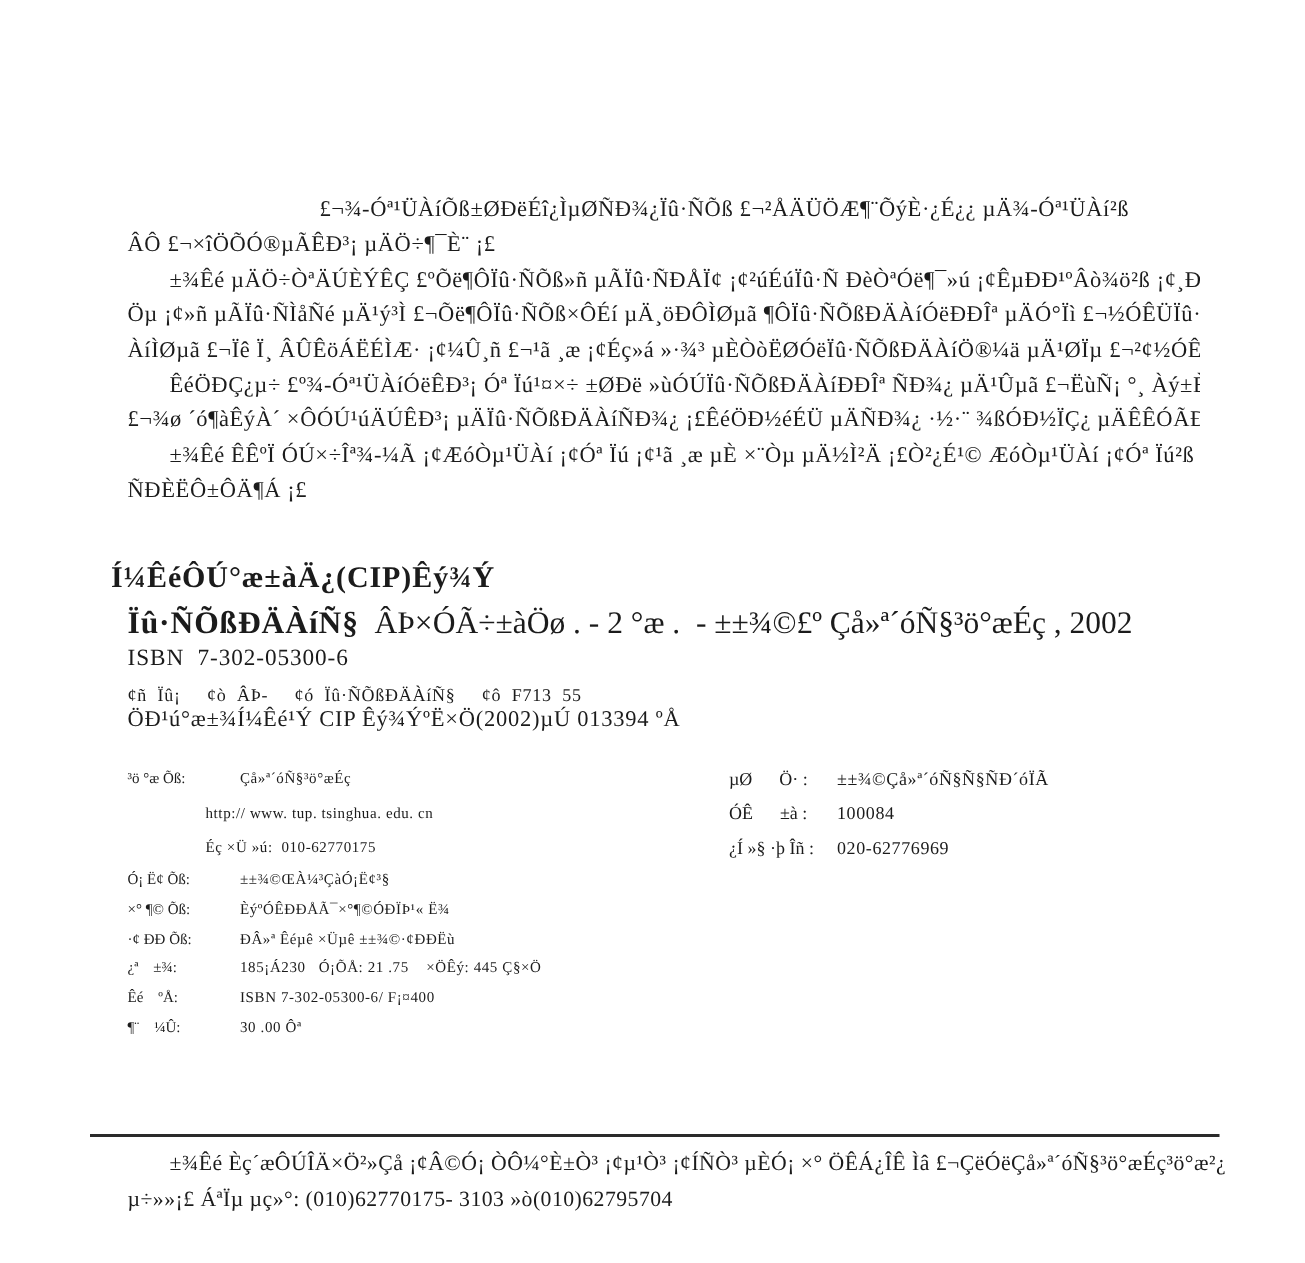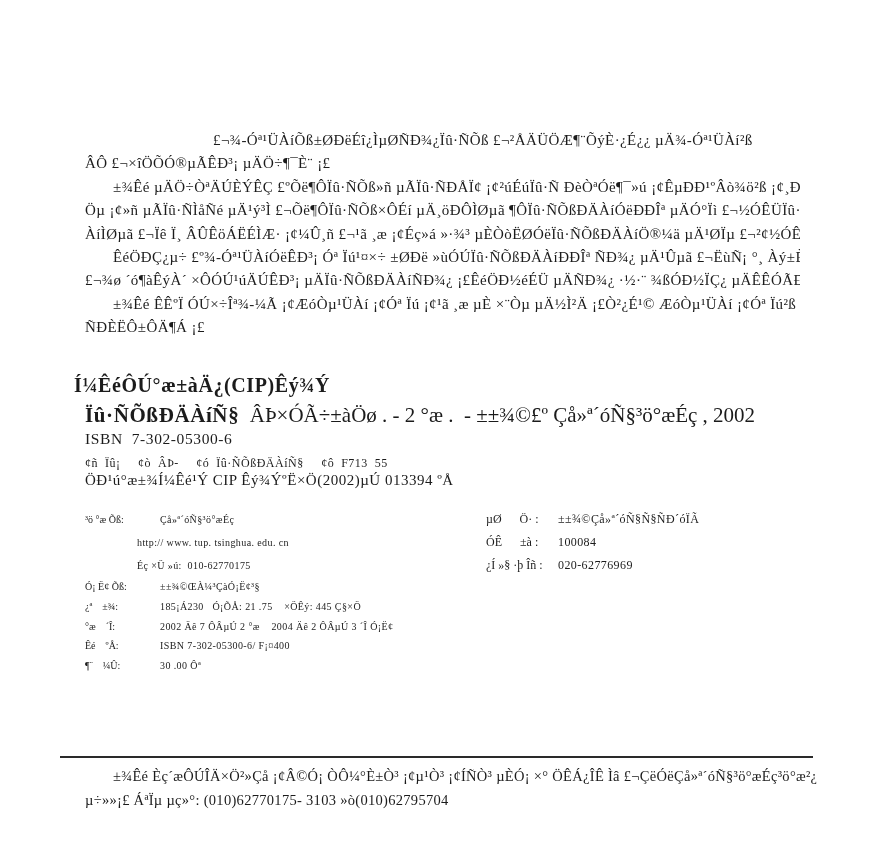--- a/index.html
+++ b/index.html
@@ -57,22 +57,23 @@
 
 <div class="abs" id="cip-class-line">¢ñ  Ïû¡­     ¢ò  ÂÞ-     ¢ó  Ïû·ÑÕßÐÄÀíÑ§     ¢ô  F713  55</div>
 
 <div class="abs" id="cip-record-line">ÖÐ¹ú°æ±¾Í¼Êé¹Ý CIP Êý¾ÝºË×Ö(2002)µÚ 013394 ºÅ</div>
 
 <div class="abs" id="colophon-left">
     <div class="crow tall"><span class="clabel">³ö °æ Õß:</span><span class="cvalue">Çå»ª´óÑ§³ö°æÉç</span></div>
     <div class="crow tall" style="padding-left: 52px;"><span class="cvalue">http:// www. tup. tsinghua. edu. cn</span></div>
     <div class="crow tall" style="padding-left: 52px;"><span class="cvalue">Éç ×Ü »ú:  010-62770175</span></div>
     <div class="crow"><span class="clabel">Ó¡ Ë¢ Õß:</span><span class="cvalue">±±¾©ŒÀ¼³ÇàÓ¡Ë¢³§</span></div>
+    <div class="crow"><span class="clabel">×° ¶© Õß:</span><span class="cvalue">ÈýºÓÊÐÐÅÃ¯×°¶©ÓÐÏÞ¹« Ë¾</span></div>
+    <div class="crow"><span class="clabel">·¢ ÐÐ Õß:</span><span class="cvalue">ÐÂ»ª Êéµê ×Üµê ±±¾©·¢ÐÐËù</span></div>
     <div class="crow"><span class="clabel">¿ª    ±¾:</span><span class="cvalue">185¡Á230   Ó¡ÕÅ: 21 .75    ×ÖÊý: 445 Ç§×Ö</span></div>
-    <div class="crow"><span class="clabel">°æ    ´Î:</span><span class="cvalue">2002 Äê 7 ÔÂµÚ 2 °æ    2004 Äê 2 ÔÂµÚ 3 ´Î Ó¡Ë¢</span></div>
     <div class="crow"><span class="clabel">Êé    ºÅ:</span><span class="cvalue">ISBN 7-302-05300-6/ F¡¤400</span></div>
     <div class="crow"><span class="clabel">¶¨    ¼Û:</span><span class="cvalue">30 .00 Ôª</span></div>
   </div>
 
 <div class="abs" id="colophon-right">
     <div class="rrow"><span class="rlabel">µØ      Ö· :</span><span class="cvalue">±±¾©Çå»ª´óÑ§Ñ§ÑÐ´óÏÃ</span></div>
     <div class="rrow"><span class="rlabel">ÓÊ      ±à :</span><span class="cvalue">100084</span></div>
     <div class="rrow"><span class="rlabel">¿Í »§ ·þ Îñ :</span><span class="cvalue">020-62776969</span></div>
   </div>
 

